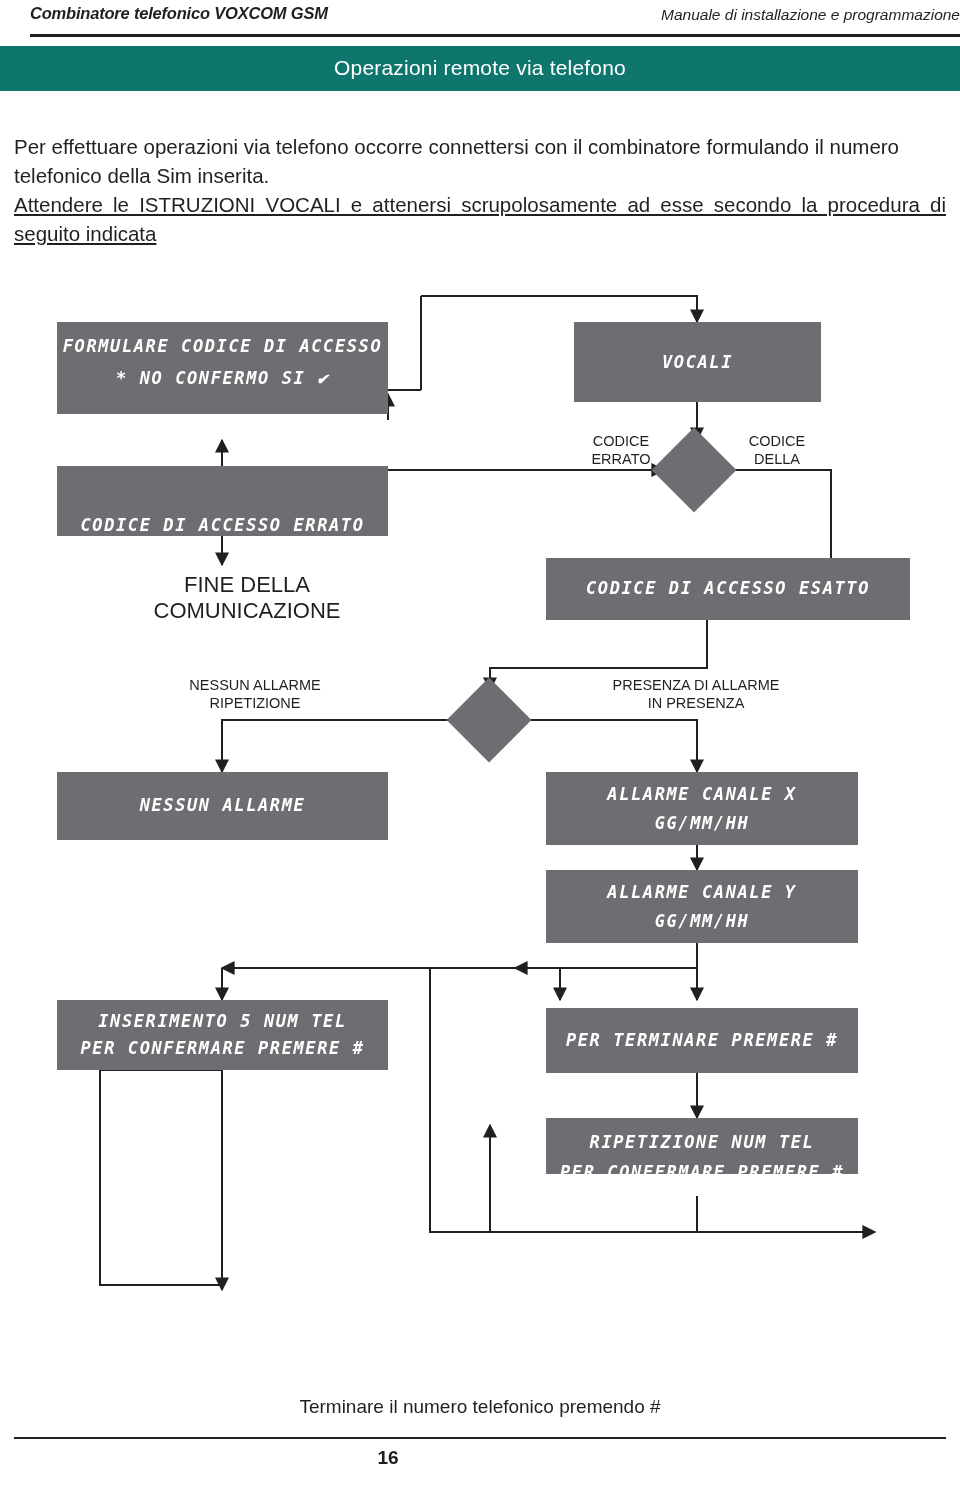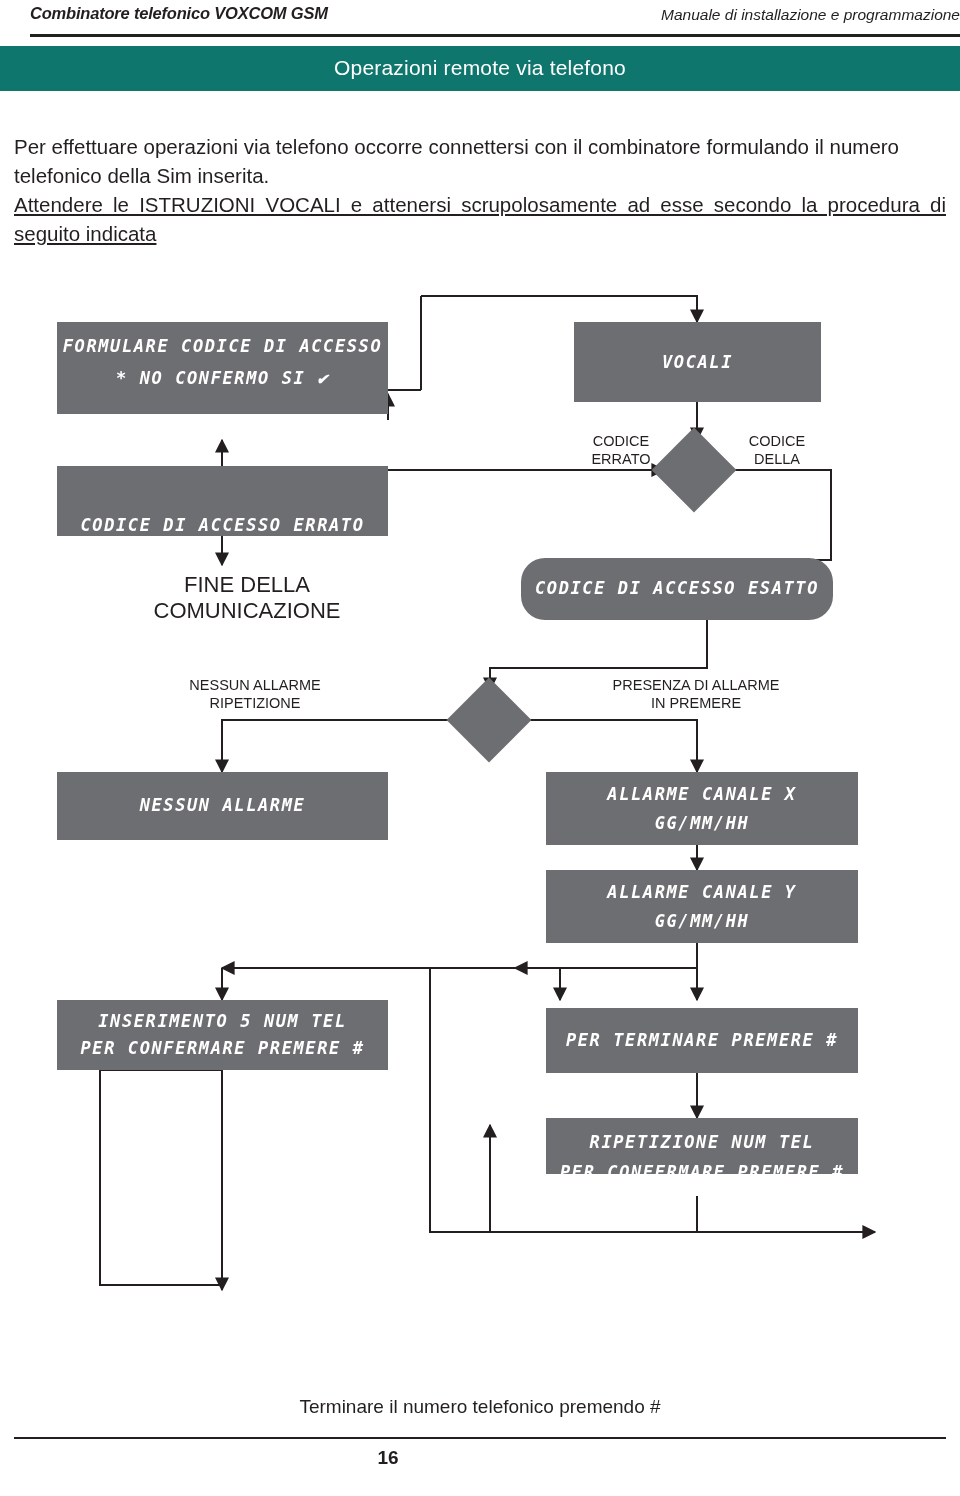--- a/index.html
+++ b/index.html
@@ -243,33 +243,33 @@
 
   <div class="node" style="left:57px; top:466px; width:331px; height:70px;">
     <div class="line" style="top:25px;margin-top:24px;">CODICE DI ACCESSO ERRATO</div>
   </div>
 
   <div class="biglabel" style="left:132px; top:572px; width:230px;">
     <div>FINE DELLA</div>
     <div>COMUNICAZIONE</div>
   </div>
 
-  <div class="node" style="left:521px; top:558px; width:312px; height:62px;border-radius:24px;">
+  <div class="node" style="left:546px; top:558px; width:364px; height:62px;">
     <div class="line" style="top:20px;">CODICE DI ACCESSO ESATTO</div>
   </div>
 
   <div style="position:absolute; left:459px; top:690px; width:60px; height:60px; background:#6d6e71; transform:rotate(45deg);"></div>
 
   <div class="label" style="left:155px; top:676px; width:200px;">
     <div>NESSUN ALLARME</div>
     <div>RIPETIZIONE</div>
   </div>
   <div class="label" style="left:596px; top:676px; width:200px;">
     <div>PRESENZA DI ALLARME</div>
-    <div>IN PREMERE</div>
+    <div>IN PRESENZA</div>
   </div>
 
   <div class="node" style="left:57px; top:772px; width:331px; height:68px;">
     <div class="line" style="top:23px;">NESSUN ALLARME</div>
   </div>
 
   <div class="node" style="left:546px; top:772px; width:312px; height:73px;">
     <div class="line" style="top:12px;">ALLARME CANALE X</div>
     <div class="line" style="top:41px;">GG/MM/HH</div>
   </div>

